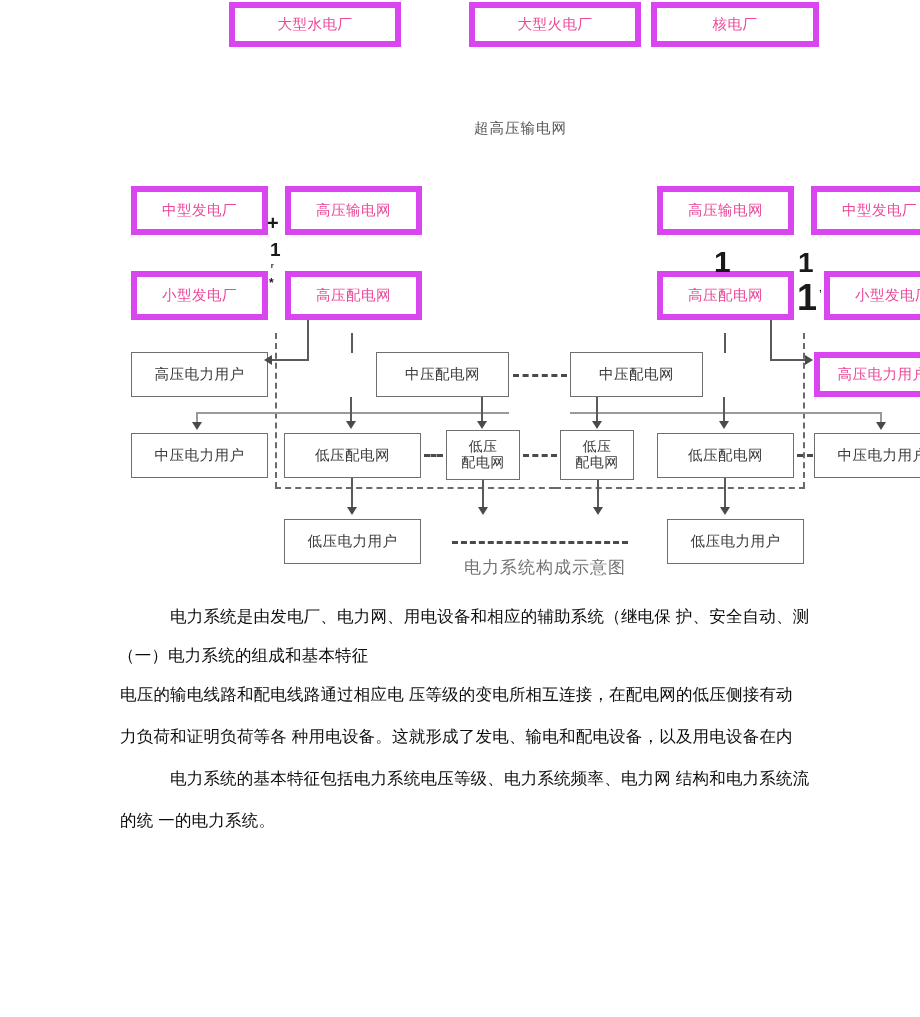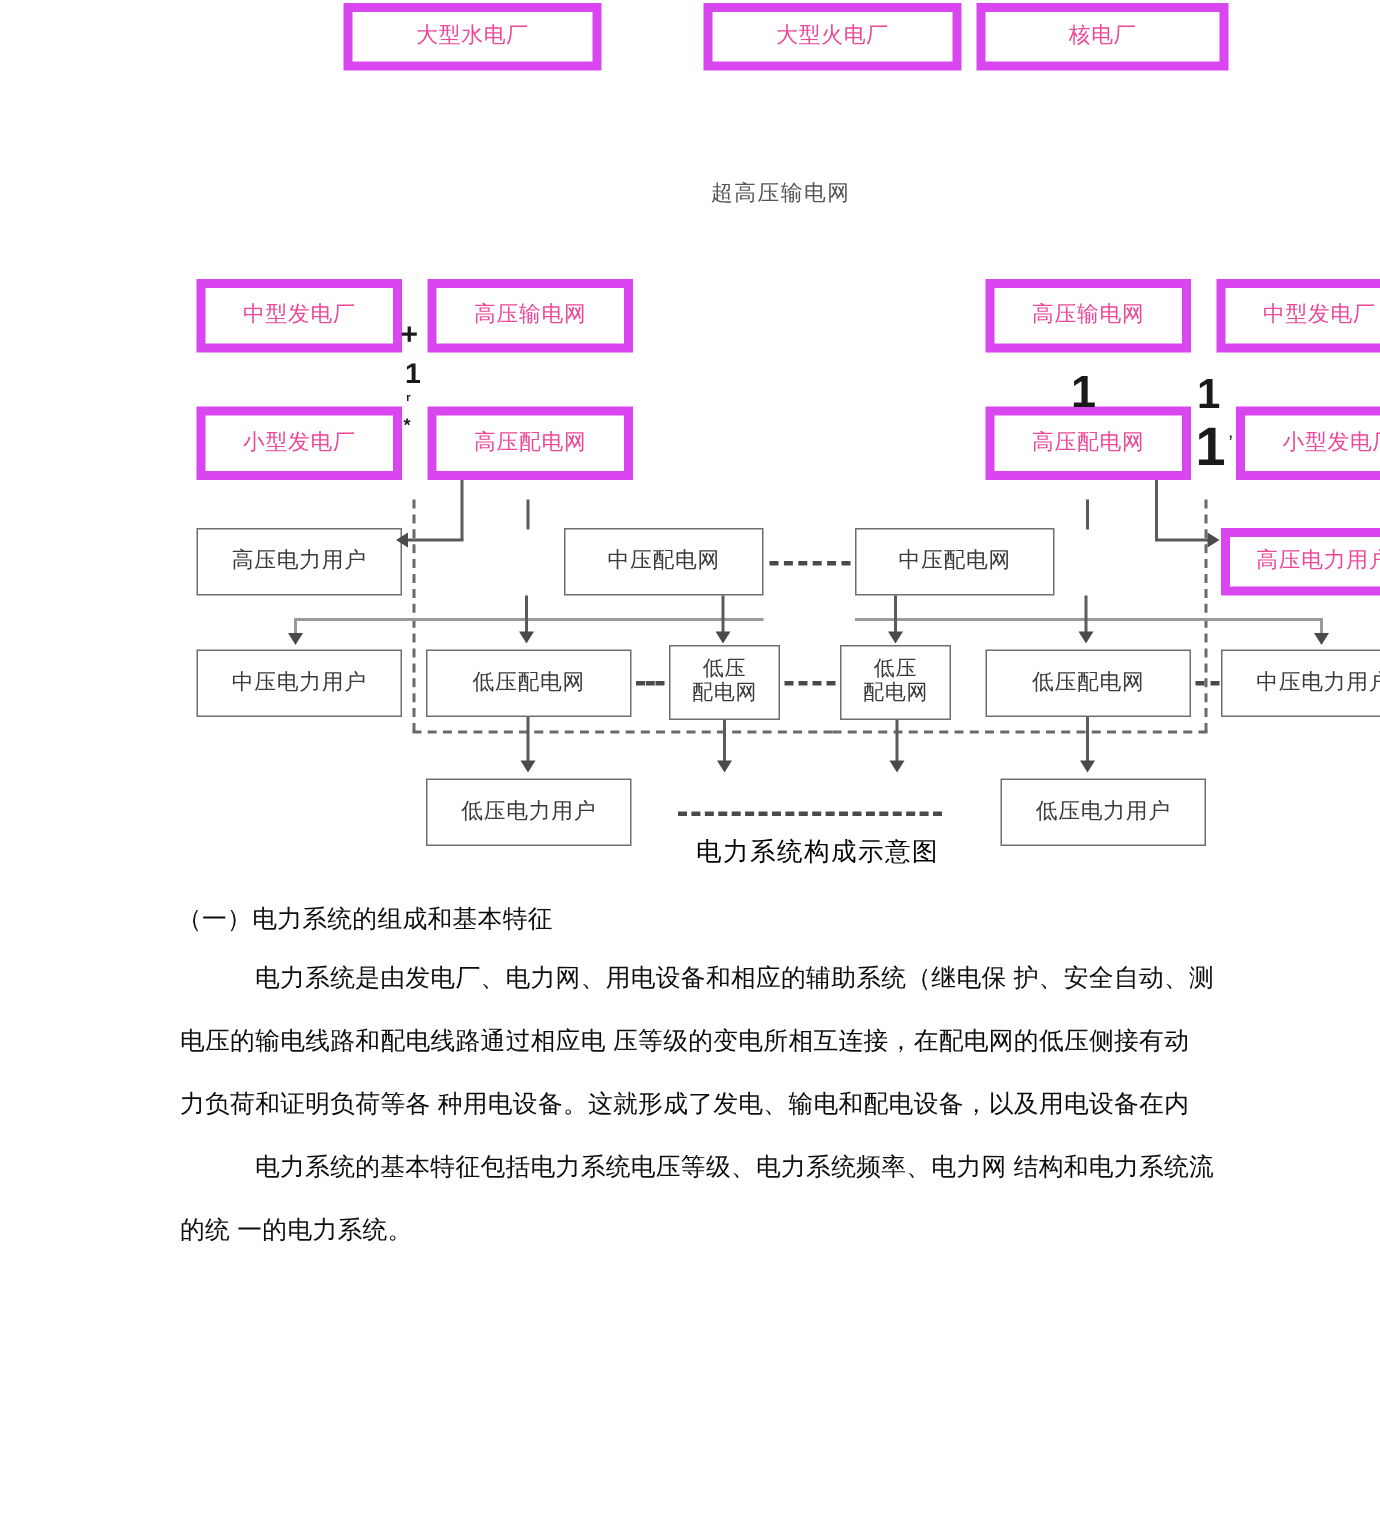--- a/index.html
+++ b/index.html
@@ -108,21 +108,21 @@
     font-family: "Liberation Serif", "DejaVu Serif", serif;
     font-size: 14.5px;
     color: #555;
     white-space: nowrap;
     letter-spacing: 1px;
   }
   .caption {
     position: absolute;
     font-family: "Liberation Sans", "DejaVu Sans", sans-serif;
     font-size: 17px;
-    color: #000000;
+    color: #737373;
     white-space: nowrap;
     letter-spacing: 1px;
   }
 
   
   #bodytext {
     position: absolute;
     left: 0; top: 595px;
     width: 920px;
     font-family: "Liberation Sans", "DejaVu Sans", sans-serif;
@@ -239,19 +239,19 @@
   <div class="ln" style="left:724px; top:478px; width:2px; height:31px;"></div>
   <div class="arrow-down" style="left:720px; top:507px;"></div>
 
   <div class="ln" style="left:351px; top:333px; width:2px; height:20px;"></div>
   <div class="ln" style="left:724px; top:333px; width:2px; height:20px;"></div>
 
   <div class="caption" style="left:464px; top:556px;">电力系统构成示意图</div>
 </div>
 
 <div id="bodytext">
+  <div class="para indent">电力系统是由发电厂、电力网、用电设备和相应的辅助系统（继电保  护、安全自动、测</div>
   <div class="para heading">（一）电力系统的组成和基本特征</div>
-  <div class="para indent">电力系统是由发电厂、电力网、用电设备和相应的辅助系统（继电保  护、安全自动、测</div>
   <div class="para flush">电压的输电线路和配电线路通过相应电  压等级的变电所相互连接，在配电网的低压侧接有动</div>
   <div class="para flush">力负荷和证明负荷等各  种用电设备。这就形成了发电、输电和配电设备，以及用电设备在内</div>
   <div class="para indent">电力系统的基本特征包括电力系统电压等级、电力系统频率、电力网  结构和电力系统流</div>
   <div class="para flush">的统  一的电力系统。</div>
 </div>
 
 </body></html>

